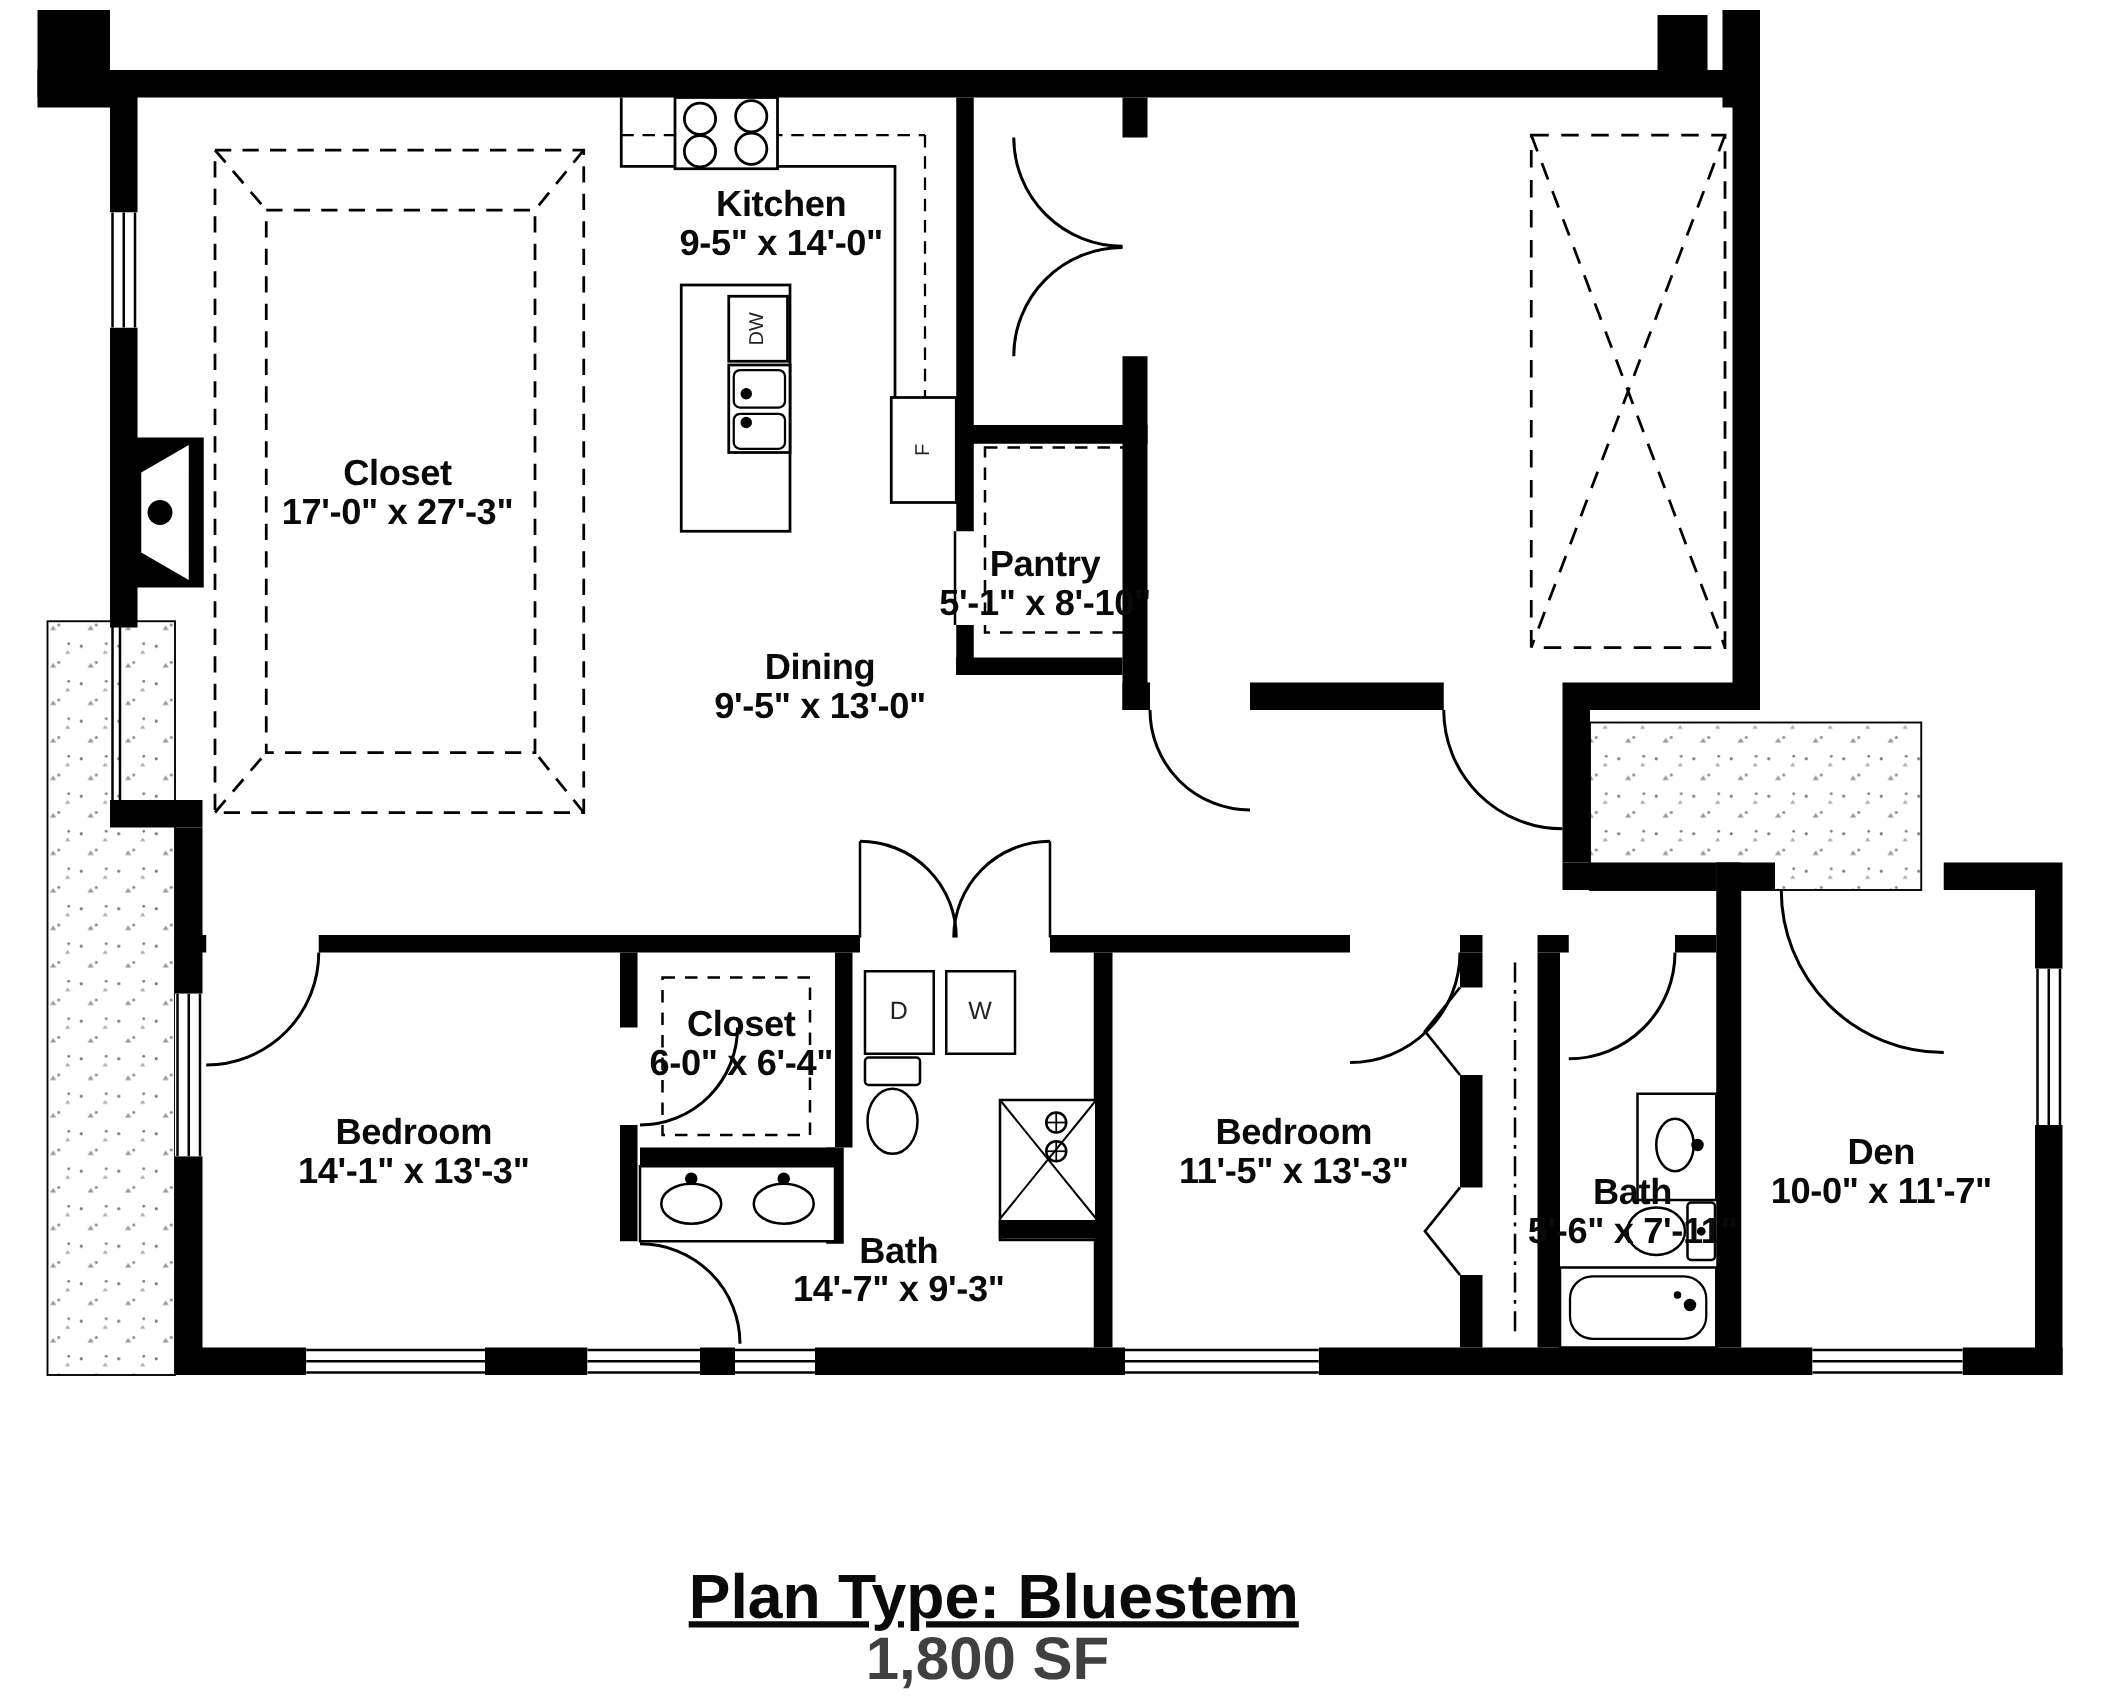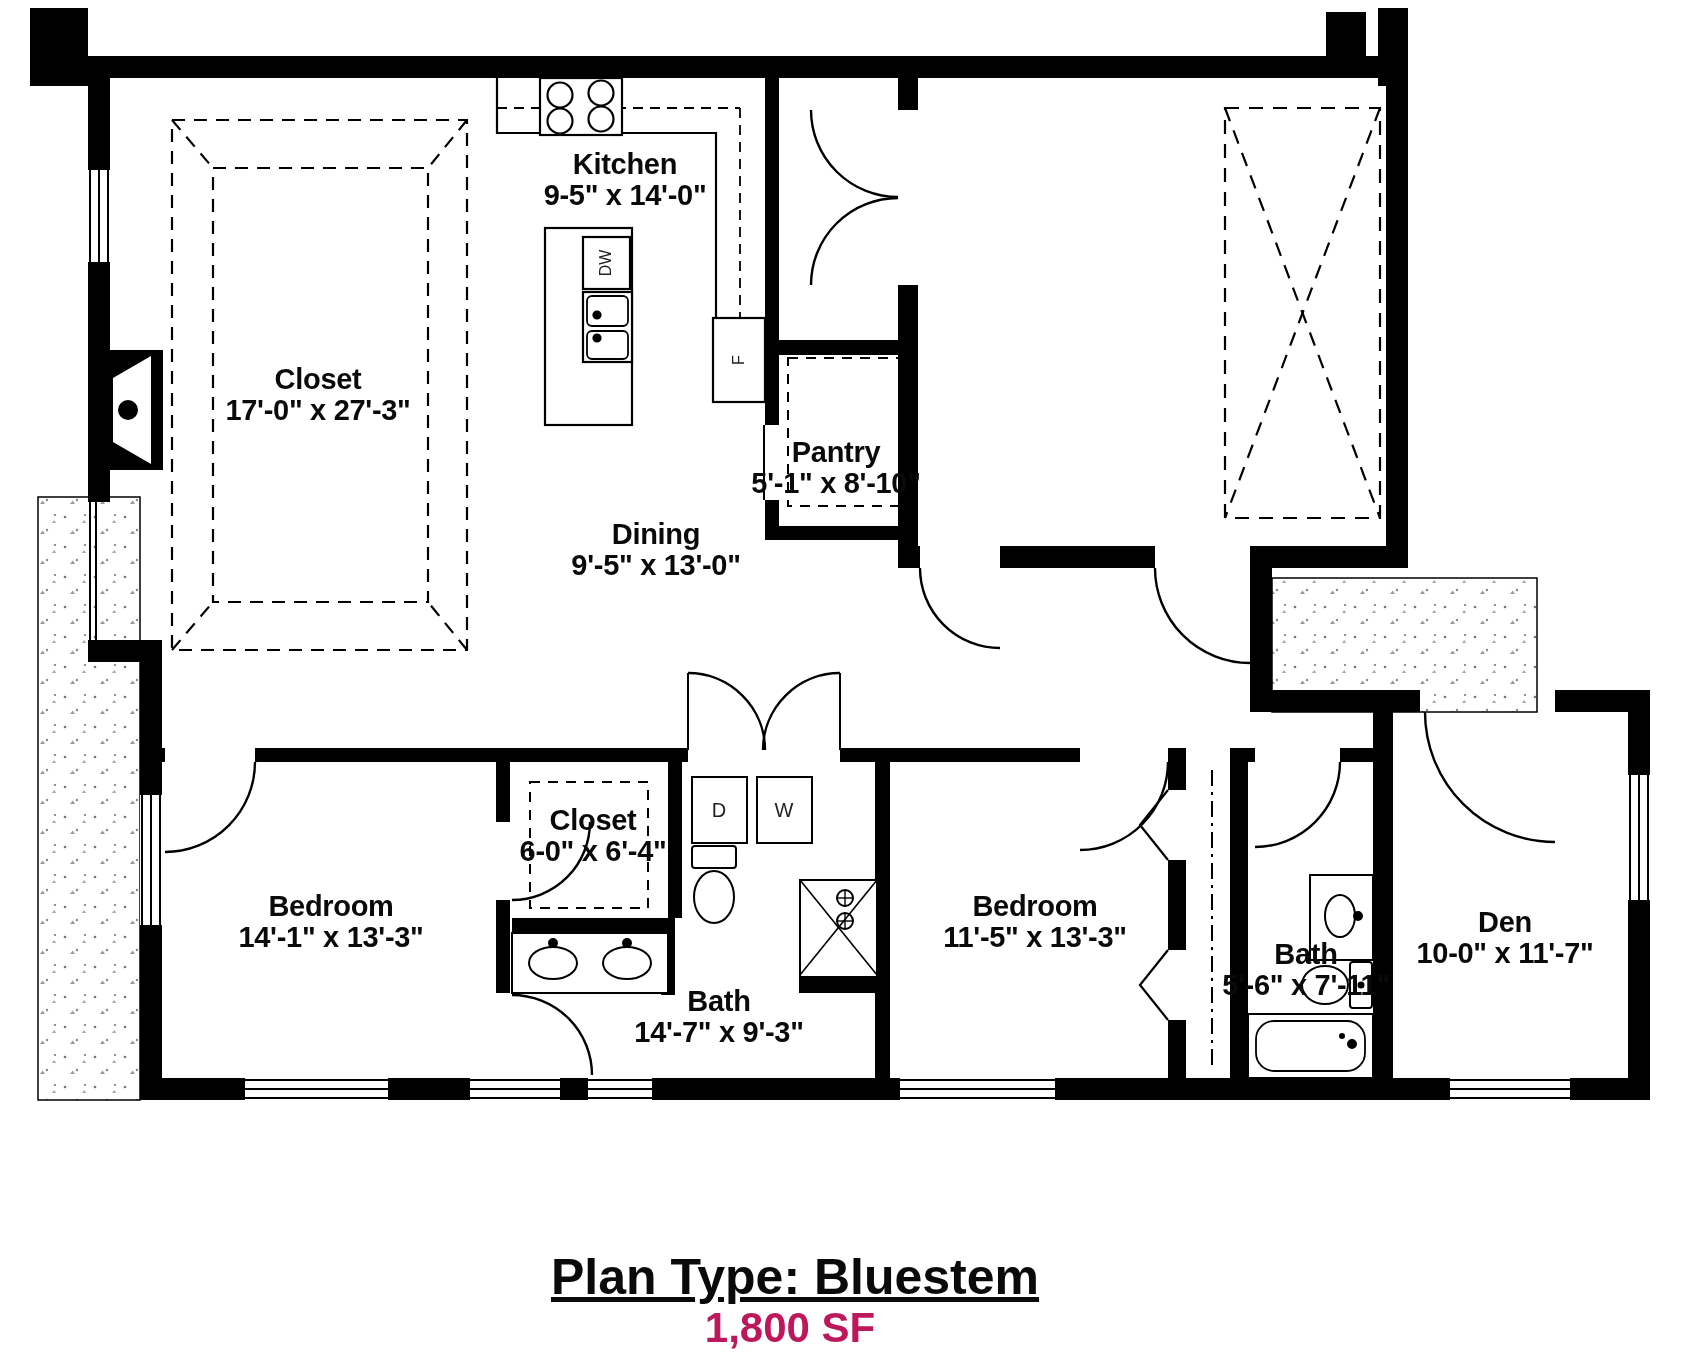--- a/index.html
+++ b/index.html
@@ -9,21 +9,21 @@
   .room-label{position:absolute;transform:translate(-50%,-50%);text-align:center;
               color:#0a0a0a;font-weight:bold;font-size:29px;line-height:31px;
               letter-spacing:-0.3px;white-space:nowrap;}
   .room-label .dims{font-size:29px;}
   .appl{position:absolute;transform:translate(-50%,-50%);font-size:20px;color:#222;
         font-weight:400;white-space:nowrap;}
   .appl.rot{transform:translate(-50%,-50%) rotate(-90deg);font-size:16px;}
   .plan-title{position:absolute;left:795px;top:1277px;transform:translate(-50%,-50%);
               font-size:50px;font-weight:bold;color:#0a0a0a;white-space:nowrap;text-decoration:underline;}
   .plan-area{position:absolute;left:790px;top:1328px;transform:translate(-50%,-50%);
-             font-size:42px;font-weight:bold;color:#be185d;white-space:nowrap;}
+             font-size:48px;font-weight:bold;color:#404040;white-space:nowrap;}
 </style>
 </head>
 <body>
 
 <div id="stage">
 
 <svg id="plan-svg" width="1700" height="1357" viewBox="0 0 1700 1357">
   <defs>
     <pattern id="stip" width="30" height="30" patternUnits="userSpaceOnUse">
       <rect width="30" height="30" fill="#ffffff"></rect>

